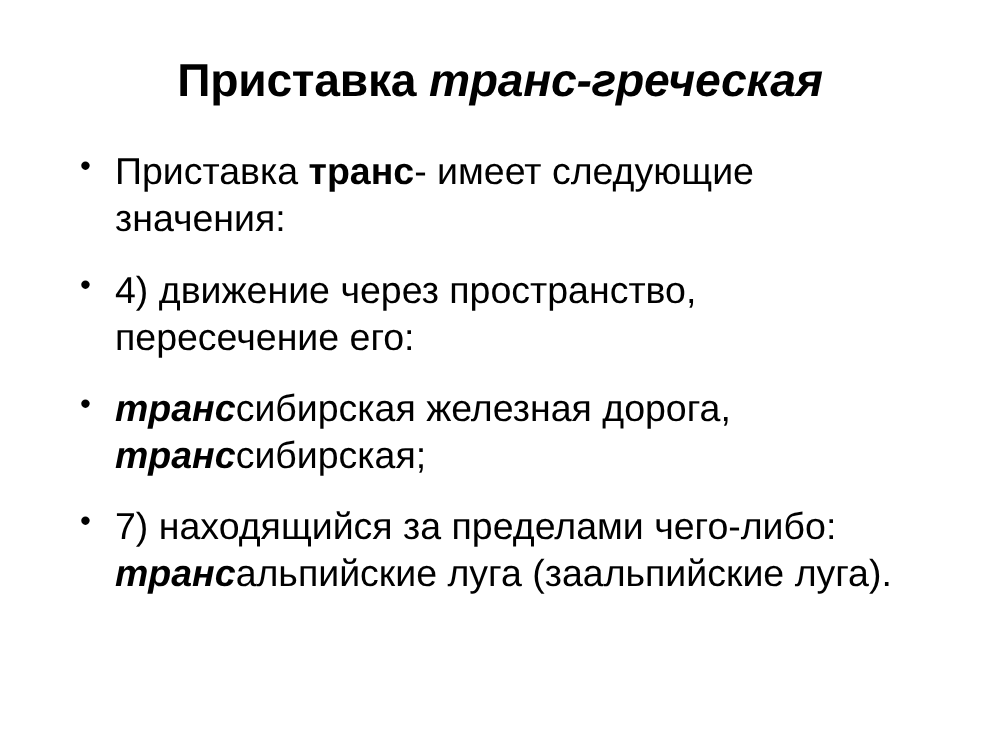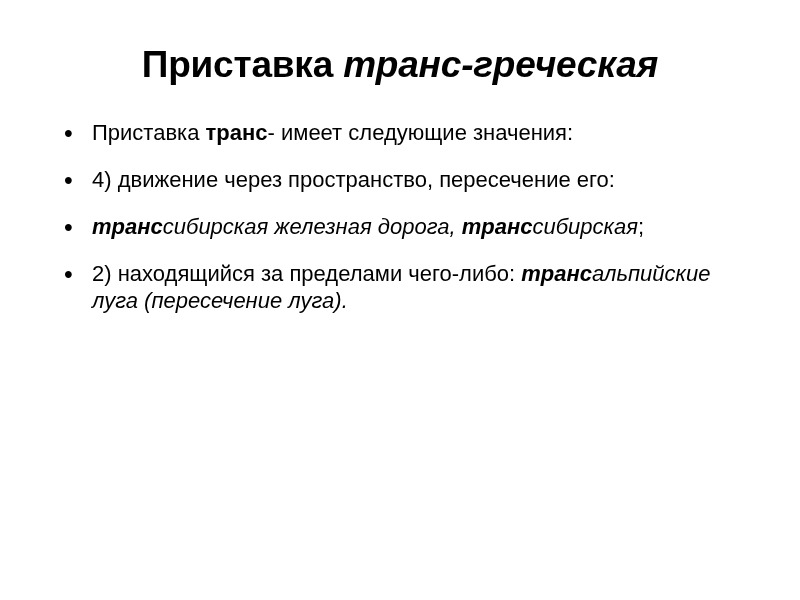--- a/index.html
+++ b/index.html
@@ -35,36 +35,35 @@
   }
   .bullet-list {
     list-style: none;
     margin: 0;
     padding: 0 28px 0 22px;
   }
   .bullet-item {
     position: relative;
     padding-left: 30px;
     margin-bottom: 19px;
-    font-size: 22px;
+    font-size: 30px;
     line-height: 1.26;
   }
   .bullet-item::before {
     content: "\2022";
     position: absolute;
     left: 2px;
     top: -1px;
     font-size: 25px;
     line-height: 1.26;
   }
   .b {
     font-weight: bold;
   }
   .i {
-    font-style: italic;
   }
   .bi {
     font-weight: bold;
     font-style: italic;
   }
 </style>
 </head>
 <body>
 
 <div class="slide">
@@ -81,18 +80,18 @@
 
     <li class="bullet-item">
       <span>4) движение через пространство, пересечение его:</span>
     </li>
 
     <li class="bullet-item">
       <span class="bi">транс</span><span class="i">сибирская железная дорога, </span><span class="bi">транс</span><span class="i">сибирская</span><span>;</span>
     </li>
 
     <li class="bullet-item">
-      <span>2) находящийся за пределами чего-либо: </span><span class="bi">транс</span><span class="i">альпийские луга (пересечение луга).</span>
+      <span>7) находящийся за пределами чего-либо: </span><span class="bi">транс</span><span class="i">альпийские луга (заальпийские луга).</span>
     </li>
 
   </ul>
 
 </div>
 
 </body></html>

